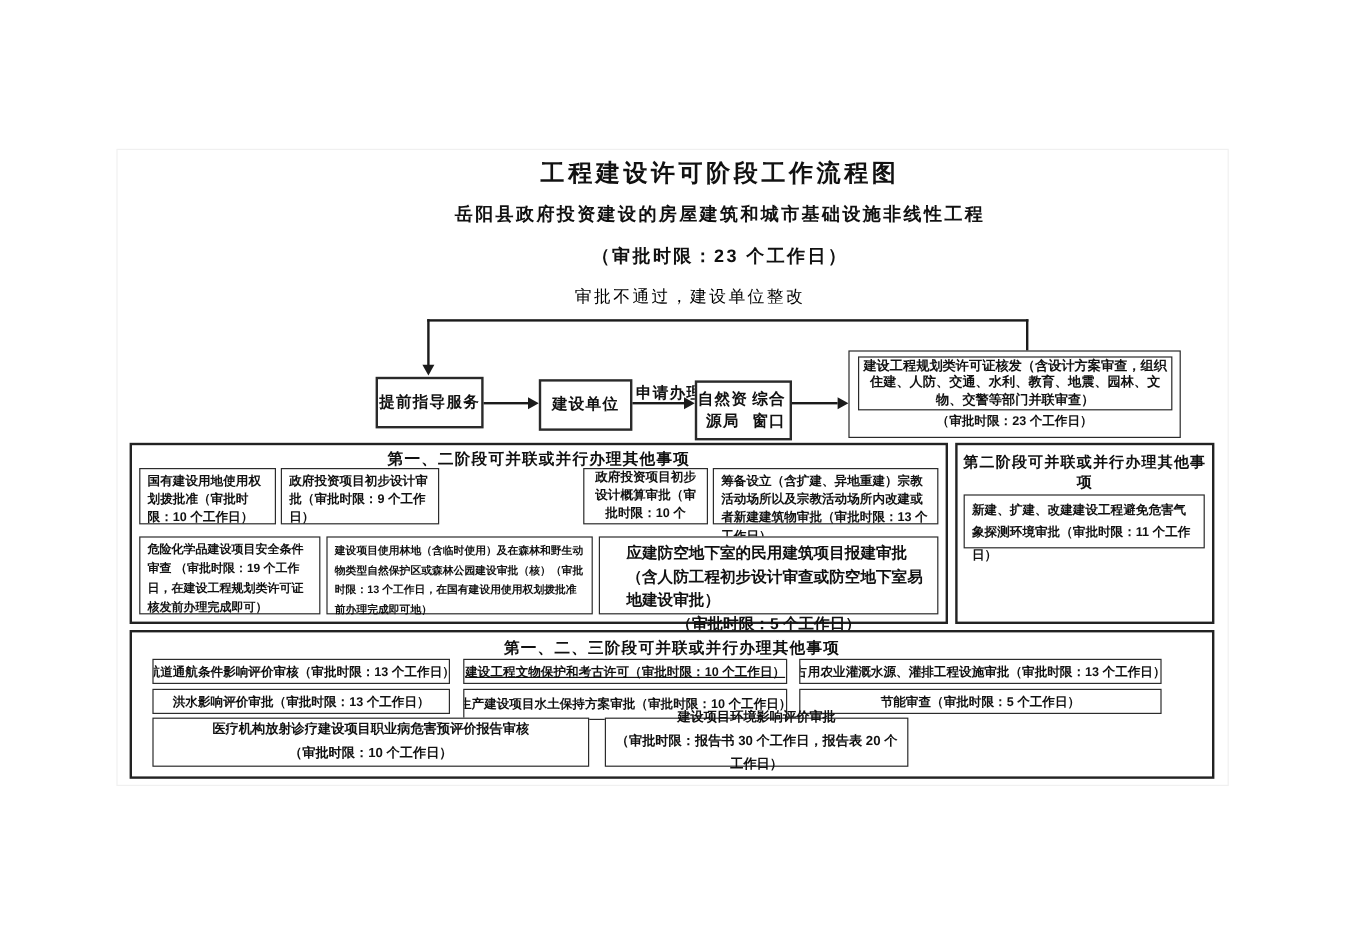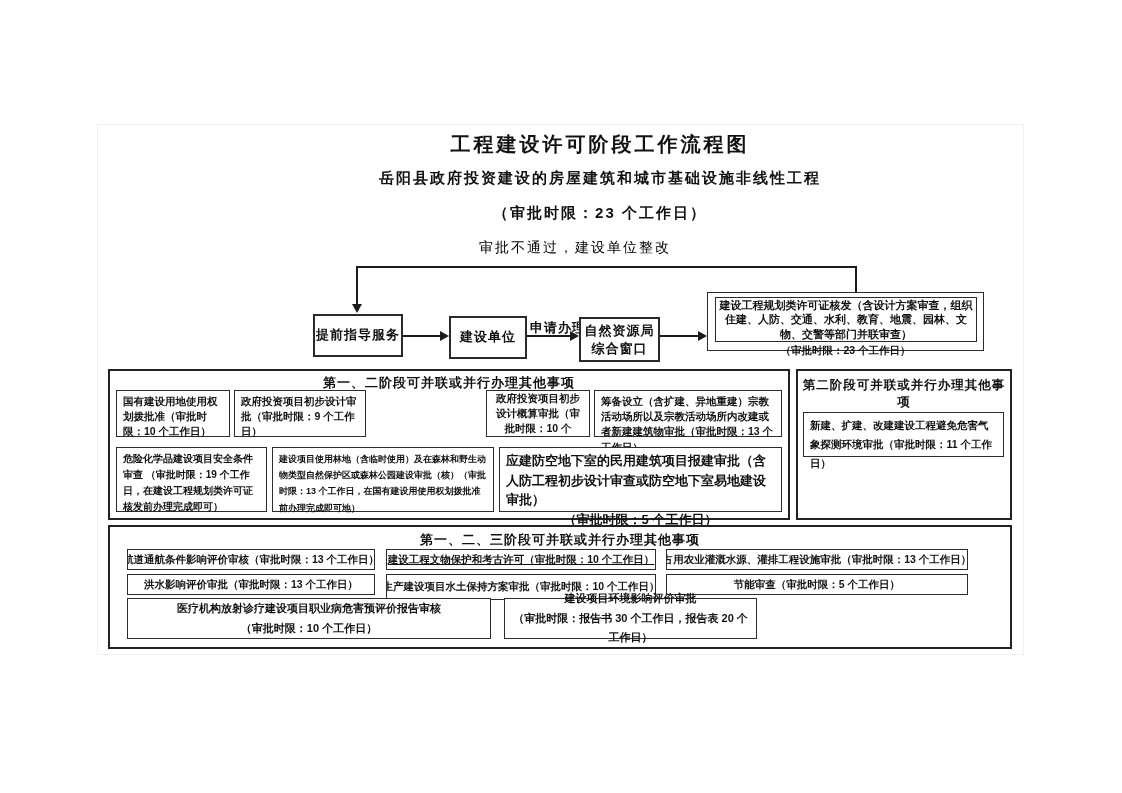--- a/index.html
+++ b/index.html
@@ -56,44 +56,44 @@
   <div class="hline" style="left:403px;top:335px;width:37px;"></div>
   <div class="arr-r" style="left:440px;top:331px;"></div>
 
   <div class="node" style="left:449px;top:316px;width:78px;height:43px;">
     <span>建设单位</span>
   </div>
   <div class="edge-label" style="left:518px;top:319px;width:80px;text-align:center;">申请办理</div>
   <div class="hline" style="left:527px;top:335px;width:43px;"></div>
   <div class="arr-r" style="left:570px;top:331px;"></div>
 
-  <div class="node" style="left:579px;top:317px;width:81px;height:45px;flex-direction:column;line-height:1.35;">
+  <div class="node" style="left:579px;top:317px;width:81px;height:50px;flex-direction:row;line-height:1.35;">
     <span>自然资源局</span>
     <span>综合窗口</span>
   </div>
   <div class="hline" style="left:660px;top:335px;width:38px;"></div>
   <div class="arr-r" style="left:698px;top:331px;"></div>
 
-  <div class="permit-outer" style="left:707px;top:292px;width:277px;height:59px;padding-left:16px;">
+  <div class="permit-outer" style="left:707px;top:292px;width:277px;height:73px;padding-left:16px;">
     <div class="permit-inner">建设工程规划类许可证核发（含设计方案审查，组织住建、人防、交通、水利、教育、地震、园林、文物、交警等部门并联审查）</div>
     <div class="permit-time">（审批时限：23 个工作日）</div>
   </div>
 
   <div class="container" style="left:108px;top:369px;width:682px;height:151px;">
     <div class="sec-header" style="top:3px;">第一、二阶段可并联或并行办理其他事项</div>
   </div>
   <div class="cell small" style="left:116px;top:390px;width:114px;height:47px;">国有建设用地使用权划拨批准（审批时限：10 个工作日）</div>
   <div class="cell small" style="left:234px;top:390px;width:132px;height:47px;">政府投资项目初步设计审批（审批时限：9 个工作日）</div>
   <div class="cell small center" style="left:486px;top:390px;width:104px;height:47px;">政府投资项目初步设计概算审批（审批时限：10 个</div>
   <div class="cell small" style="left:594px;top:390px;width:188px;height:47px;">筹备设立（含扩建、异地重建）宗教活动场所以及宗教活动场所内改建或者新建建筑物审批（审批时限：13 个工作日）</div>
 
   <div class="cell small" style="left:116px;top:447px;width:151px;height:65px;font-size:10px;line-height:1.6;">危险化学品建设项目安全条件审查 （审批时限：19 个工作日，在建设工程规划类许可证核发前办理完成即可）</div>
   <div class="cell small" style="left:272px;top:447px;width:222px;height:65px;font-size:9px;line-height:1.8;">建设项目使用林地（含临时使用）及在森林和野生动物类型自然保护区或森林公园建设审批（核）（审批时限：13 个工作日，在国有建设用使用权划拨批准前办理完成即可地）</div>
   <div class="cell" style="left:499px;top:447px;width:283px;height:65px;font-size:13px;line-height:1.5;">
-    <div style="text-align:left;">应建防空地下室的民用建筑项目报建审批（含人防工程初步设计审查或防空地下室易地建设审批）</div>
+    <div style="text-align:left;margin-left:16px;">应建防空地下室的民用建筑项目报建审批（含人防工程初步设计审查或防空地下室易地建设审批）</div>
     <div style="text-align:center;">（审批时限：5 个工作日）</div>
   </div>
 
   <div class="container" style="left:796px;top:369px;width:216px;height:151px;">
     <div class="sec-header" style="top:6px;font-size:12.5px;">第二阶段可并联或并行办理其他事项</div>
   </div>
   <div class="cell small" style="left:803px;top:412px;width:201px;height:45px;line-height:1.8;">新建、扩建、改建建设工程避免危害气象探测环境审批（审批时限：11 个工作日）</div>
 
   <div class="container" style="left:108px;top:525px;width:904px;height:124px;">
     <div class="sec-header" style="top:4px;">第一、二、三阶段可并联或并行办理其他事项</div>

